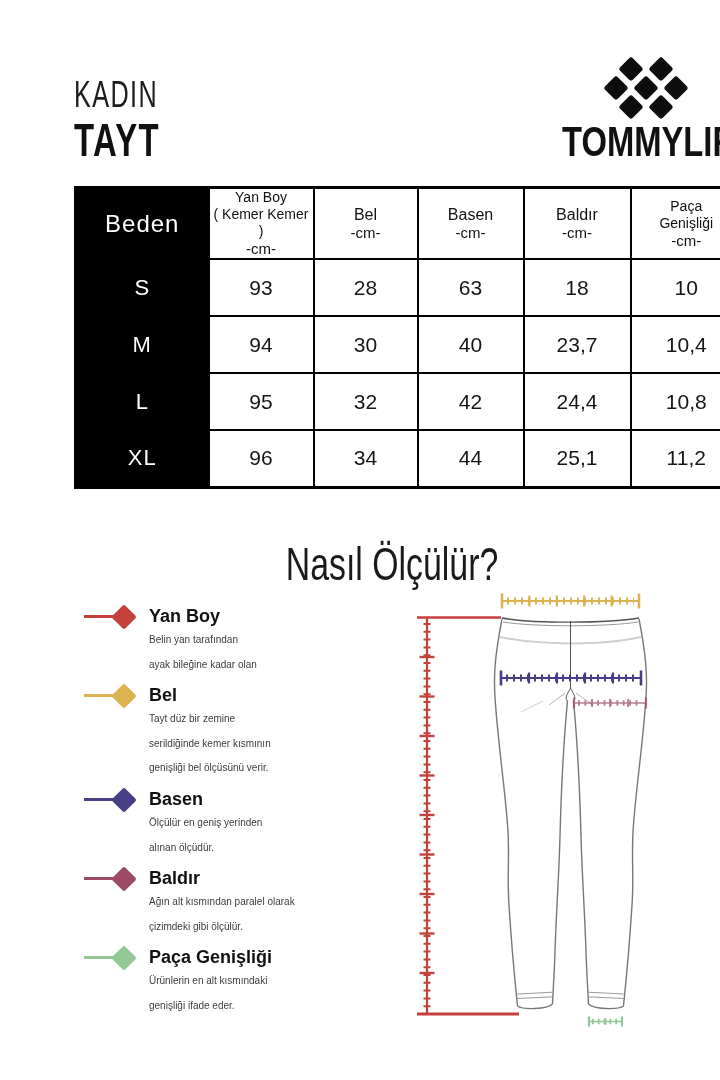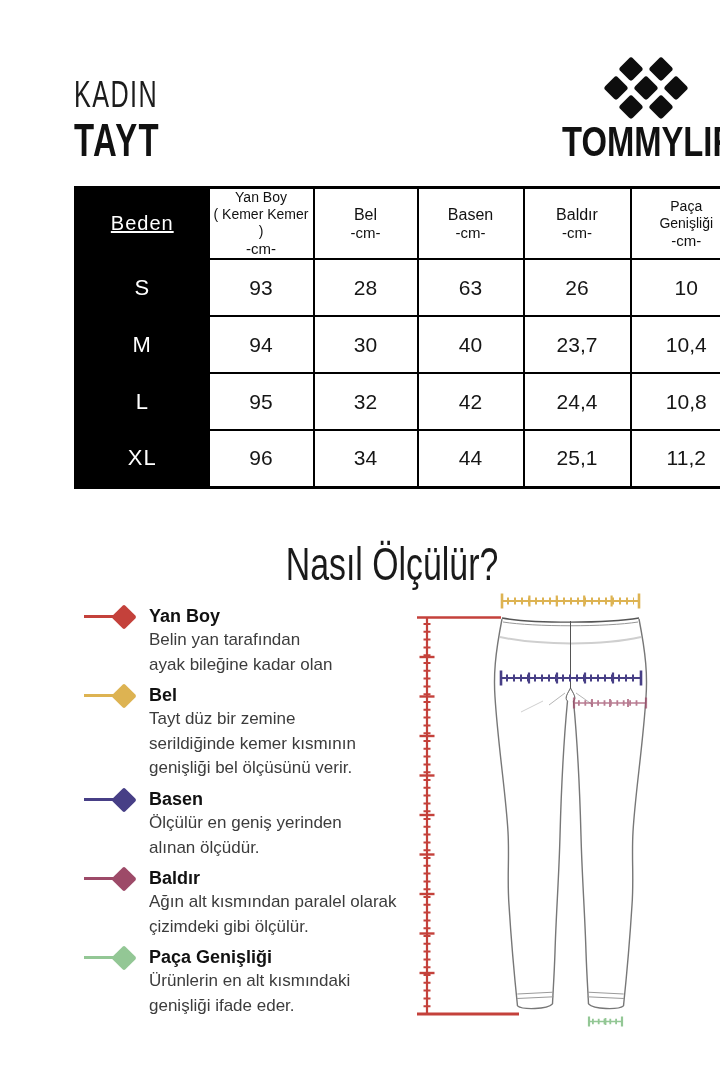--- a/index.html
+++ b/index.html
@@ -22,41 +22,41 @@
     letter-spacing:0px;color:#111;transform:scaleX(0.78);transform-origin:0 0;white-space:nowrap;}
 
   
   table.size-table{position:absolute;left:30px;top:186px;width:667px;border-collapse:collapse;
     table-layout:fixed;border:3px solid #000;}
   .size-table th,.size-table td{border:2px solid #000;text-align:center;vertical-align:middle;
     padding:0;font-weight:400;}
   .size-table .beden-col{background:#000;color:#fff;border-color:#000;}
   .size-table thead tr{height:59px;}
   .size-table tbody tr{height:57px;}
-  .th-beden{font-size:20px;letter-spacing:1px;font-weight:400;text-decoration:underline;}
+  .th-beden{font-size:24px;letter-spacing:1px;font-weight:400;}
   .size-cell{font-size:22px;font-weight:400;letter-spacing:1px;}
   .h-title{font-size:16px;line-height:19px;color:#111;}
   .h-small .h-title{font-size:14px;line-height:17px;}
   .h-narrow .h-title{max-width:74px;margin:0 auto;}
   .h-sub{font-size:14px;line-height:17px;color:#111;}
   .h-unit{font-size:15px;line-height:18px;color:#111;}
   .val-cell{font-size:21px;color:#161616;}
 
   
   .measure-title{position:absolute;left:-2px;top:536px;width:700px;text-align:center;
     font-size:47px;font-weight:500;color:#1a1a1a;transform:scaleX(0.72);white-space:nowrap;}
 
   .legend{position:absolute;left:40px;top:604px;width:322px;}
   .legend-item{position:relative;padding-left:65px;margin-bottom:6px;}
   .legend-marker{position:absolute;left:0;top:2px;width:52px;height:22px;}
   .legend-marker .mline{position:absolute;left:0;top:9px;width:34px;height:3px;}
   .legend-marker .mdiamond{position:absolute;left:31px;top:2px;width:18px;height:18px;
     transform:rotate(45deg);border-radius:2px;}
   .legend-name{font-size:18px;line-height:24px;font-weight:700;color:#111;}
-  .legend-line{font-size:17px;line-height:24.6px;color:#3c3c3c;}
+  .legend-line{font-size:10px;line-height:24.6px;color:#3c3c3c;}
   .c-red .mline,.c-red .mdiamond{background:#c4413b;}
   .c-gold .mline,.c-gold .mdiamond{background:#ddb352;}
   .c-indigo .mline,.c-indigo .mdiamond{background:#473f86;}
   .c-maroon .mline,.c-maroon .mdiamond{background:#9d4a68;}
   .c-green .mline,.c-green .mdiamond{background:#93c795;}
 
   .diagram{position:absolute;left:360px;top:555px;width:360px;height:525px;}
 </style>
 </head>
 <body>
@@ -111,21 +111,21 @@
           <div class="h-unit">-cm-</div>
         </th>
       </tr>
     </thead>
     <tbody>
       <tr>
         <th class="beden-col size-cell">S</th>
         <td class="val-cell">93</td>
         <td class="val-cell">28</td>
         <td class="val-cell">63</td>
-        <td class="val-cell">26</td>
+        <td class="val-cell">18</td>
         <td class="val-cell">10</td>
       </tr>
       <tr>
         <th class="beden-col size-cell">M</th>
         <td class="val-cell">94</td>
         <td class="val-cell">30</td>
         <td class="val-cell">40</td>
         <td class="val-cell">23,7</td>
         <td class="val-cell">10,4</td>
       </tr>

